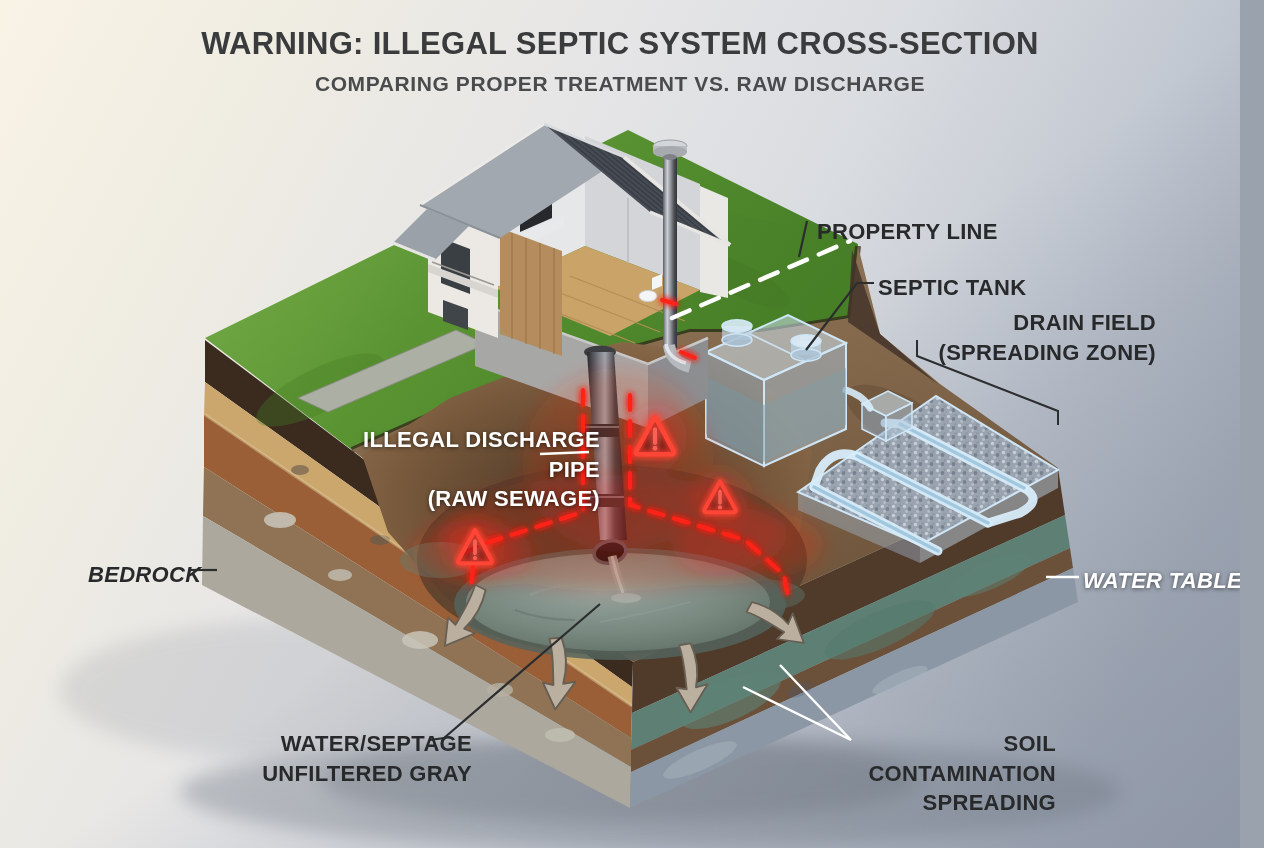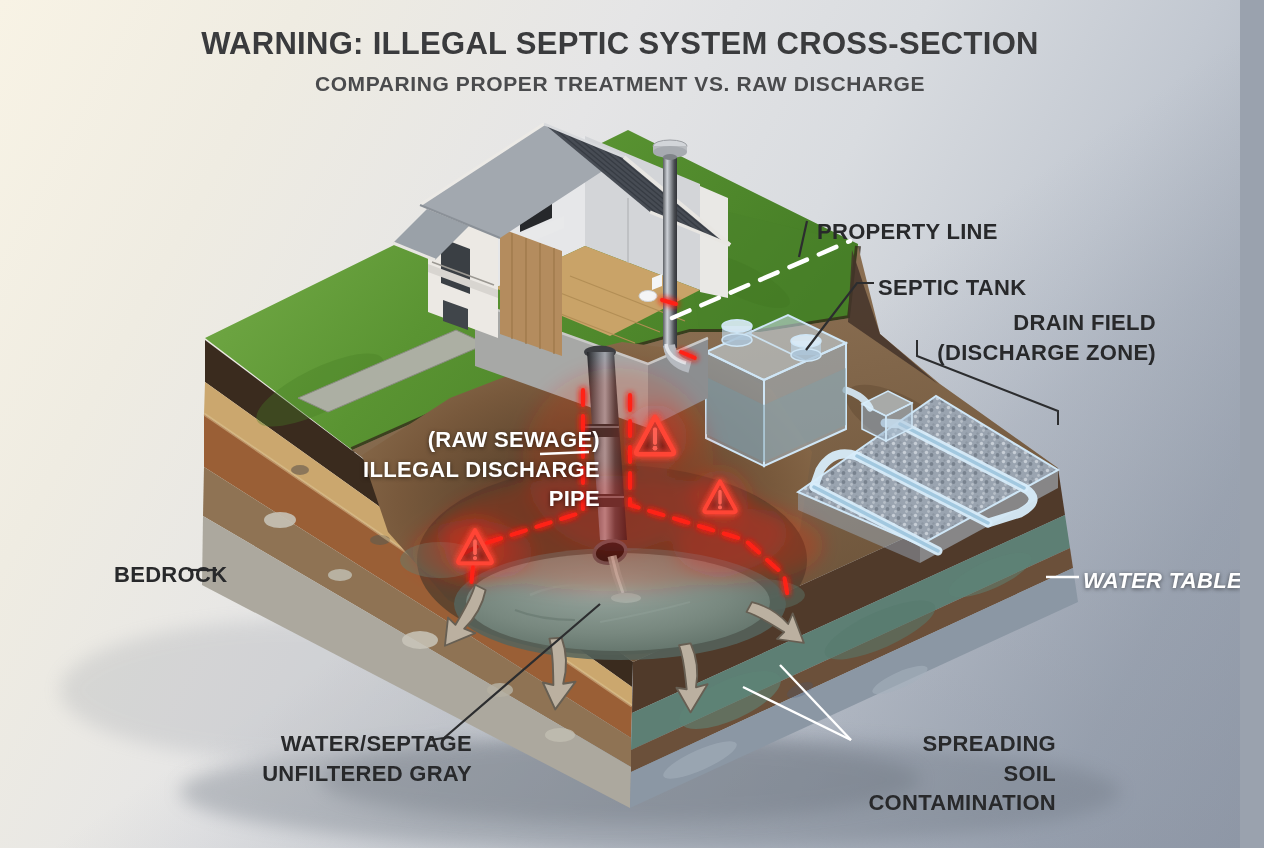--- a/index.html
+++ b/index.html
@@ -26,21 +26,21 @@
     position:absolute; font-weight:bold; font-size:22px; letter-spacing:0.3px;
     color:#28292b; line-height:1.35; white-space:nowrap;
   }
   .lbl.center{text-align:right; white-space:normal;}
   .lbl.light{color:#ffffff; text-shadow:0 1px 4px rgba(0,0,0,0.55);}
   .lbl span{display:block;}
   .lbl-property{left:817px; top:217px;}
   .lbl-septic{left:878px; top:273px;text-align:right;}
   .lbl-drain{left:910px; top:308px; width:246px;}
   .lbl-illegal{left:338px; top:425px; width:262px;}
-  .lbl-bedrock{left:114px; top:560px;}
+  .lbl-bedrock{left:88px; top:560px;font-style:italic;}
   .lbl-water{left:1083px; top:566px;font-style:italic;}
   .lbl-unfiltered{left:258px; top:729px; width:214px;}
   .lbl-soil{left:838px; top:729px; width:218px;}
 </style>
 </head>
 <body>
 
 <div class="stage">
   <div class="bg-shade"></div>
 
@@ -336,29 +336,29 @@
     </g>
   </svg>
 
   <div class="title">WARNING: ILLEGAL SEPTIC SYSTEM CROSS-SECTION</div>
   <div class="subtitle">COMPARING PROPER TREATMENT VS. RAW DISCHARGE</div>
 
   <div class="lbl lbl-property">PROPERTY LINE</div>
   <div class="lbl lbl-septic">SEPTIC TANK</div>
   <div class="lbl lbl-drain center">
     <span>DRAIN FIELD</span>
-    <span>(DISCHARGE ZONE)</span>
+    <span>(SPREADING ZONE)</span>
   </div>
   <div class="lbl lbl-illegal center light">
+    <span>ILLEGAL DISCHARGE PIPE</span>
     <span>(RAW SEWAGE)</span>
-    <span>ILLEGAL DISCHARGE PIPE</span>
   </div>
   <div class="lbl lbl-bedrock">BEDROCK</div>
   <div class="lbl lbl-water light">WATER TABLE</div>
   <div class="lbl lbl-unfiltered center">
     <span>WATER/SEPTAGE</span>
     <span>UNFILTERED GRAY</span>
   </div>
   <div class="lbl lbl-soil center">
+    <span>SOIL CONTAMINATION</span>
     <span>SPREADING</span>
-    <span>SOIL CONTAMINATION</span>
   </div>
 </div>
 
 </body></html>

